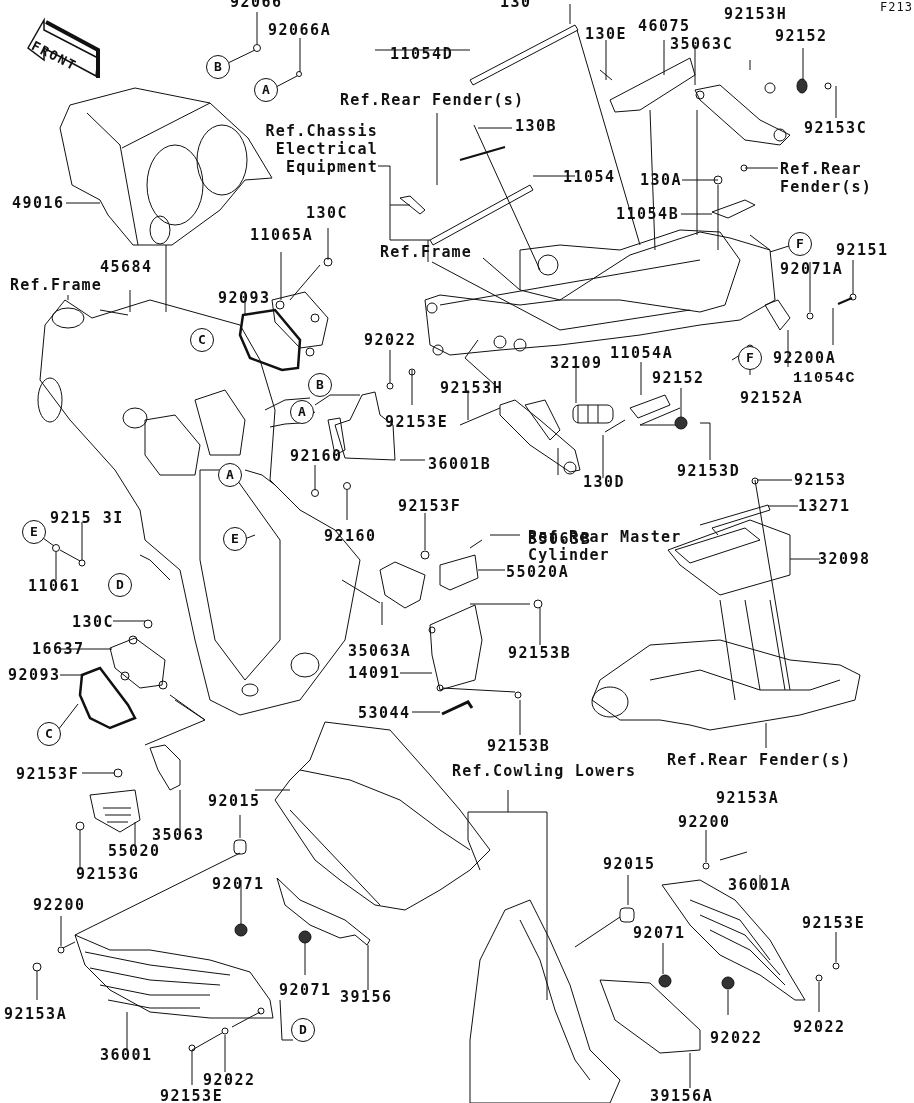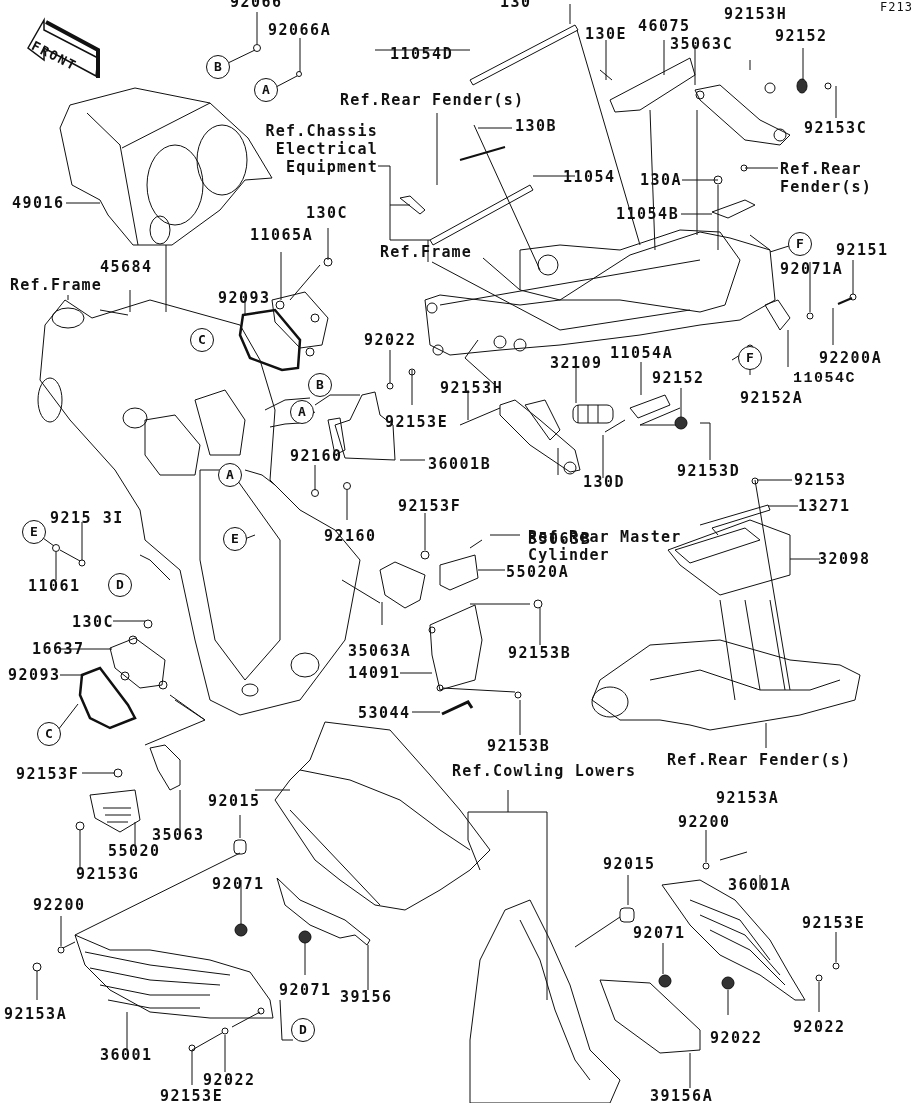--- a/index.html
+++ b/index.html
@@ -347,21 +347,21 @@
 <div class="lbl" style="left:640px;top:172px;">130A</div>
 <div class="lbl" style="left:616px;top:206px;">11054B</div>
 <div class="lbl" style="left:12px;top:195px;">49016</div>
 <div class="lbl" style="left:306px;top:205px;">130C</div>
 <div class="lbl" style="left:250px;top:227px;">11065A</div>
 <div class="lbl" style="left:100px;top:259px;">45684</div>
 <div class="lbl" style="left:218px;top:290px;">92093</div>
 <div class="circ" style="left:788px;top:232px;">F</div>
 <div class="lbl" style="left:796px;top:242px;margin-left:40px;">92151</div>
 <div class="lbl" style="left:780px;top:261px;">92071A</div>
-<div class="lbl" style="left:819px;top:350px;">92200A</div>
+<div class="lbl" style="left:773px;top:350px;">92200A</div>
 <div class="lbl" style="left:740px;top:390px;">92152A</div>
 <div class="lbl" style="left:793px;top:371px;font-family:Liberation Mono, monospace;">11054C</div>
 <div class="lbl" style="left:364px;top:332px;">92022</div>
 <div class="lbl" style="left:385px;top:414px;">92153E</div>
 <div class="lbl" style="left:550px;top:355px;text-align:center;">32109</div>
 <div class="lbl" style="left:610px;top:345px;">11054A</div>
 <div class="lbl" style="left:440px;top:380px;">92153H</div>
 <div class="lbl" style="left:652px;top:370px;">92152</div>
 <div class="lbl" style="left:290px;top:448px;">92160</div>
 <div class="lbl" style="left:428px;top:456px;">36001B</div>

